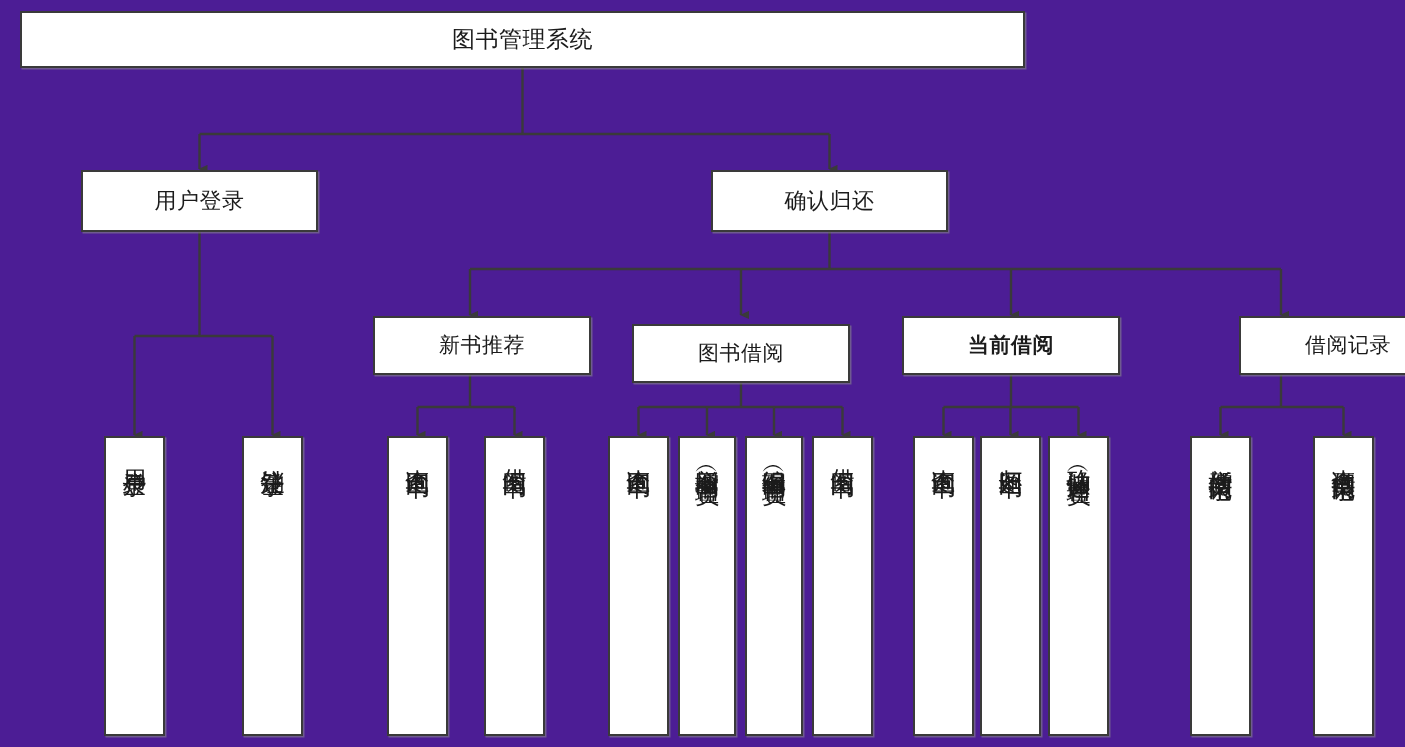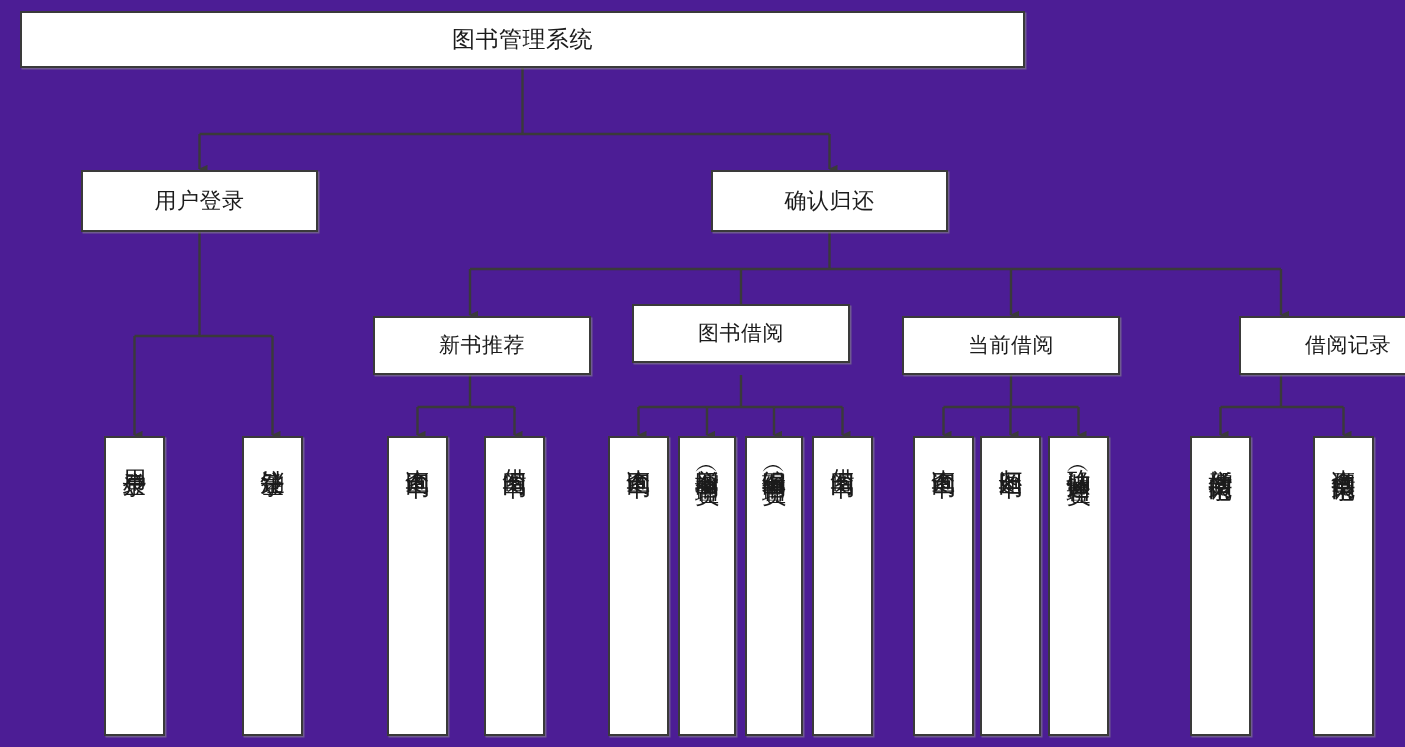--- a/index.html
+++ b/index.html
@@ -124,24 +124,24 @@
       </div>
       <div class="node level-1" style="left: 81px; top: 170px; width: 237px; height: 62px;">
         <span class="node-label">用户登录</span>
       </div>
       <div class="node level-1" style="left: 711px; top: 170px; width: 237px; height: 62px;">
         <span class="node-label">确认归还</span>
       </div>
       <div class="node level-2" style="left: 361px; top: 316px; width: 218px; height: 59px; margin-left: 12px;">
         <span class="node-label">新书推荐</span>
       </div>
-      <div class="node level-2" style="left: 632px; top: 304px; width: 218px; height: 59px;">
+      <div class="node level-2" style="left: 632px; top: 324px; width: 218px; height: 59px;">
         <span class="node-label">图书借阅</span>
       </div>
-      <div class="node level-2" style="left: 902px; top: 316px; width: 218px; height: 59px;">
+      <div class="node level-2" style="left: 902px; top: 316px; width: 218px; height: 59px; font-weight: bold;">
         <span class="node-label">当前借阅</span>
       </div>
       <div class="node level-2" style="left: 1204px; top: 316px; width: 218px; height: 59px; margin-left: 35px;">
         <span class="node-label">借阅记录</span>
       </div>
       <div class="node level-3 vertical" style="left: 104px; top: 436px; width: 61px; height: 300px;">
         <span class="node-label">用户登录</span>
       </div>
       <div class="node level-3 vertical" style="left: 242px; top: 436px; width: 61px; height: 300px;">
         <span class="node-label">注销登录</span>

